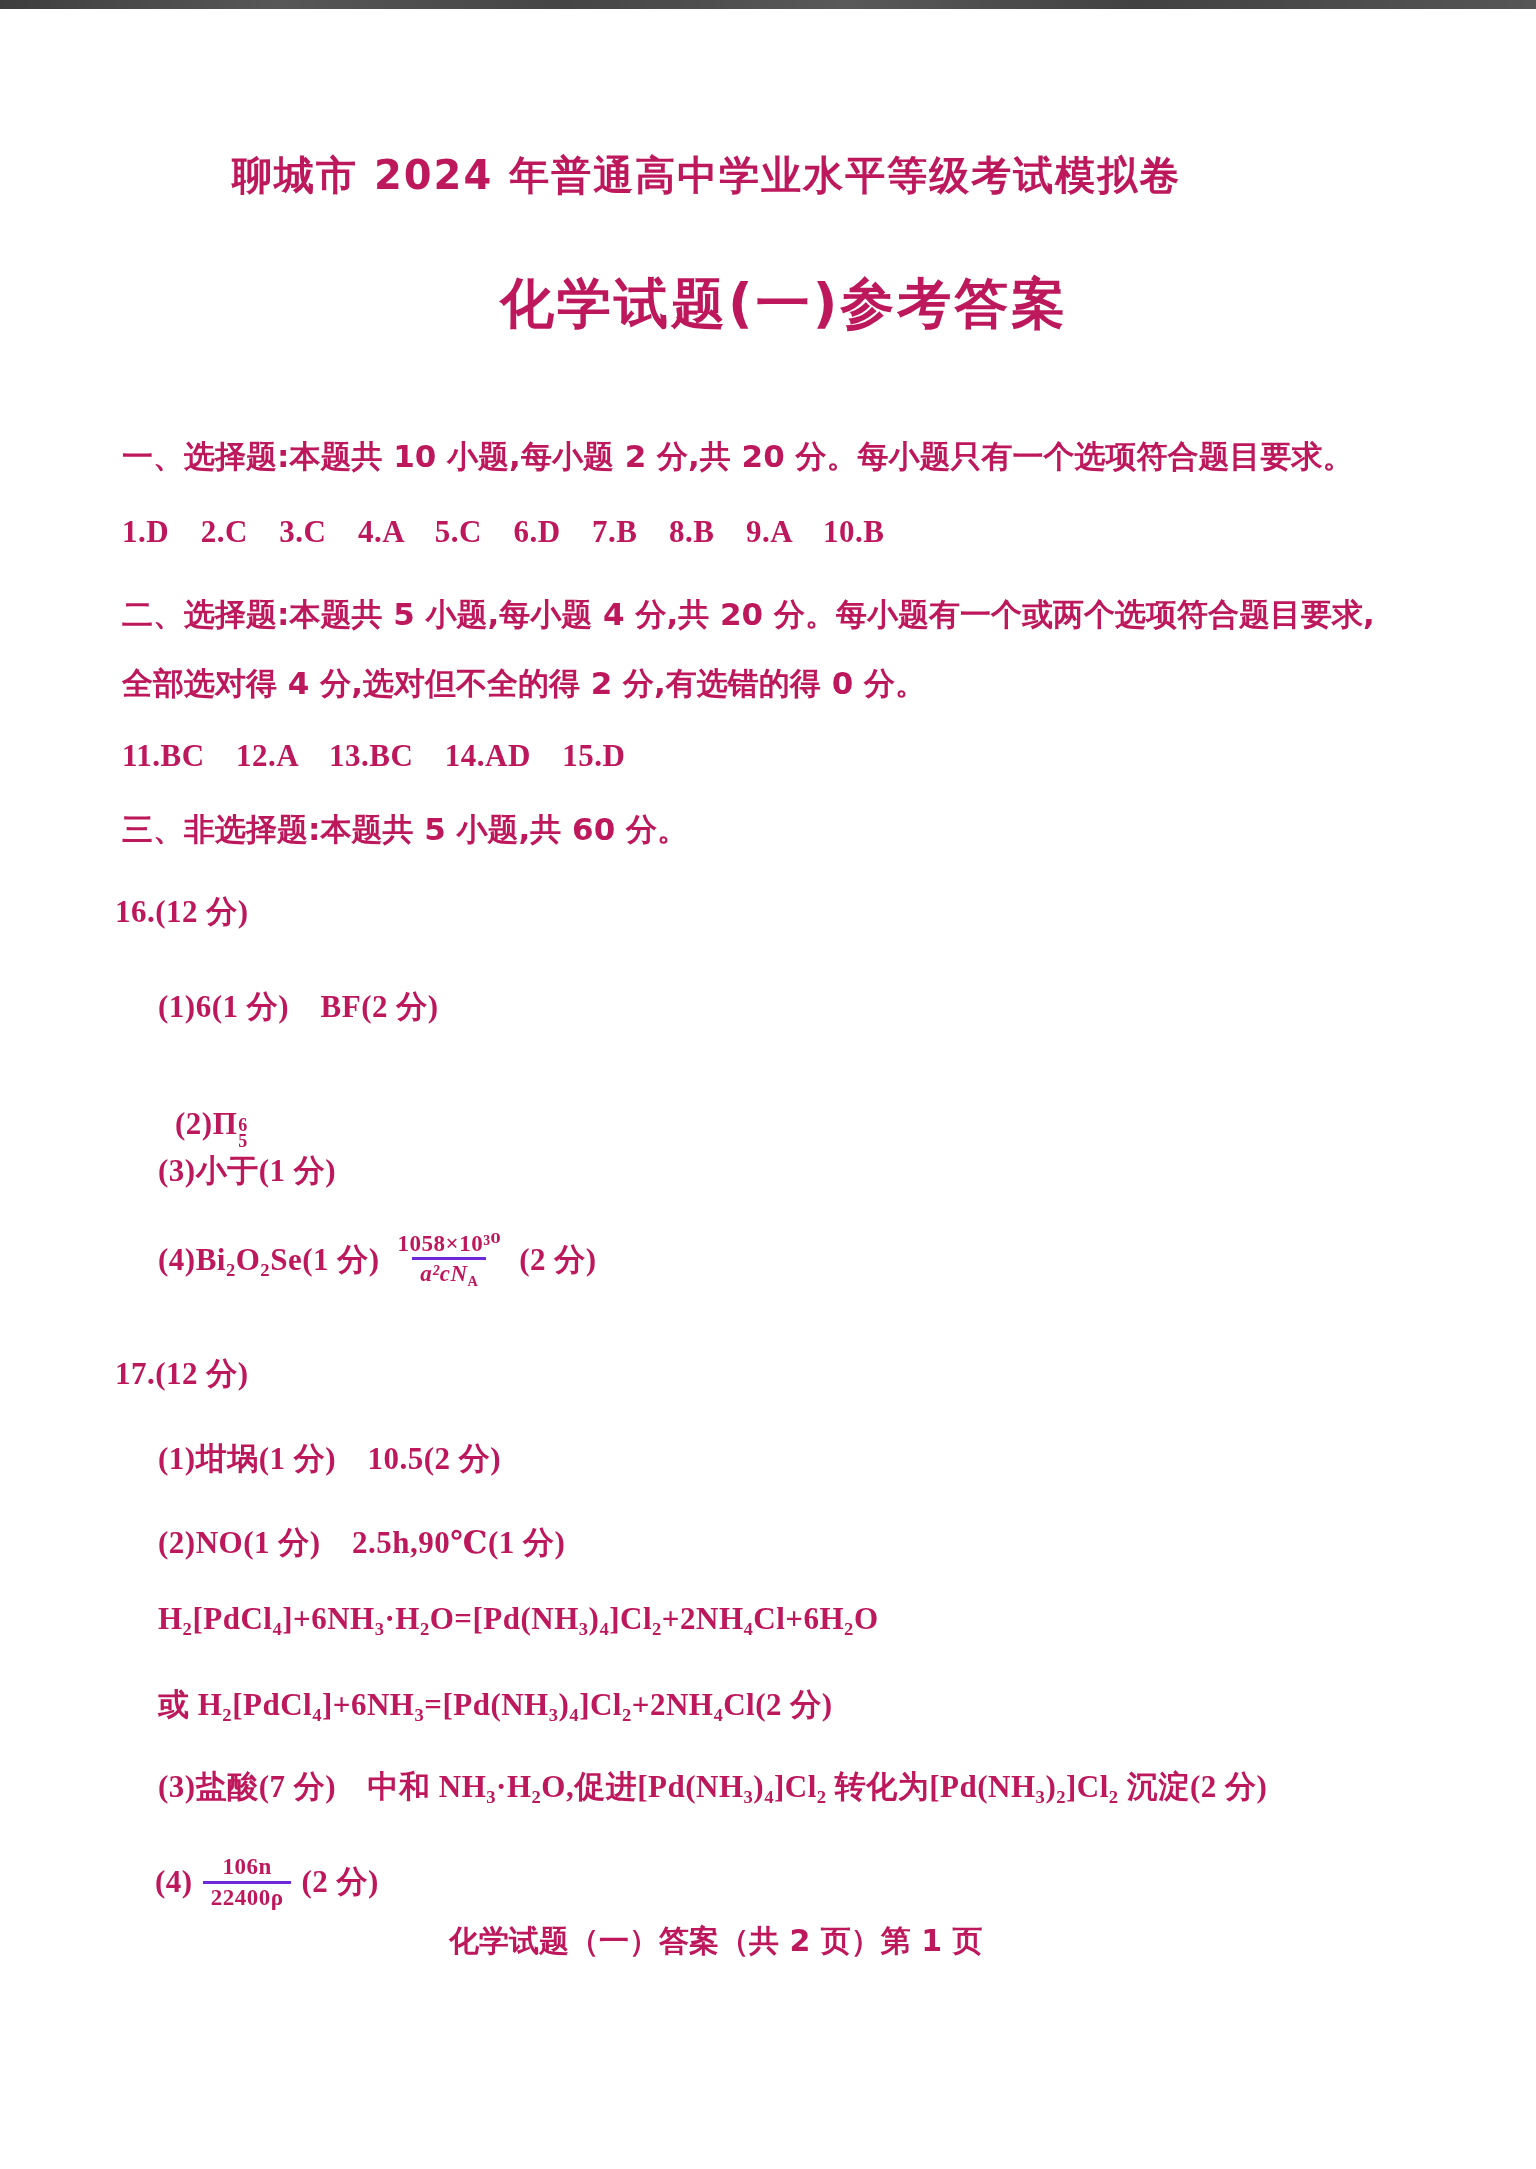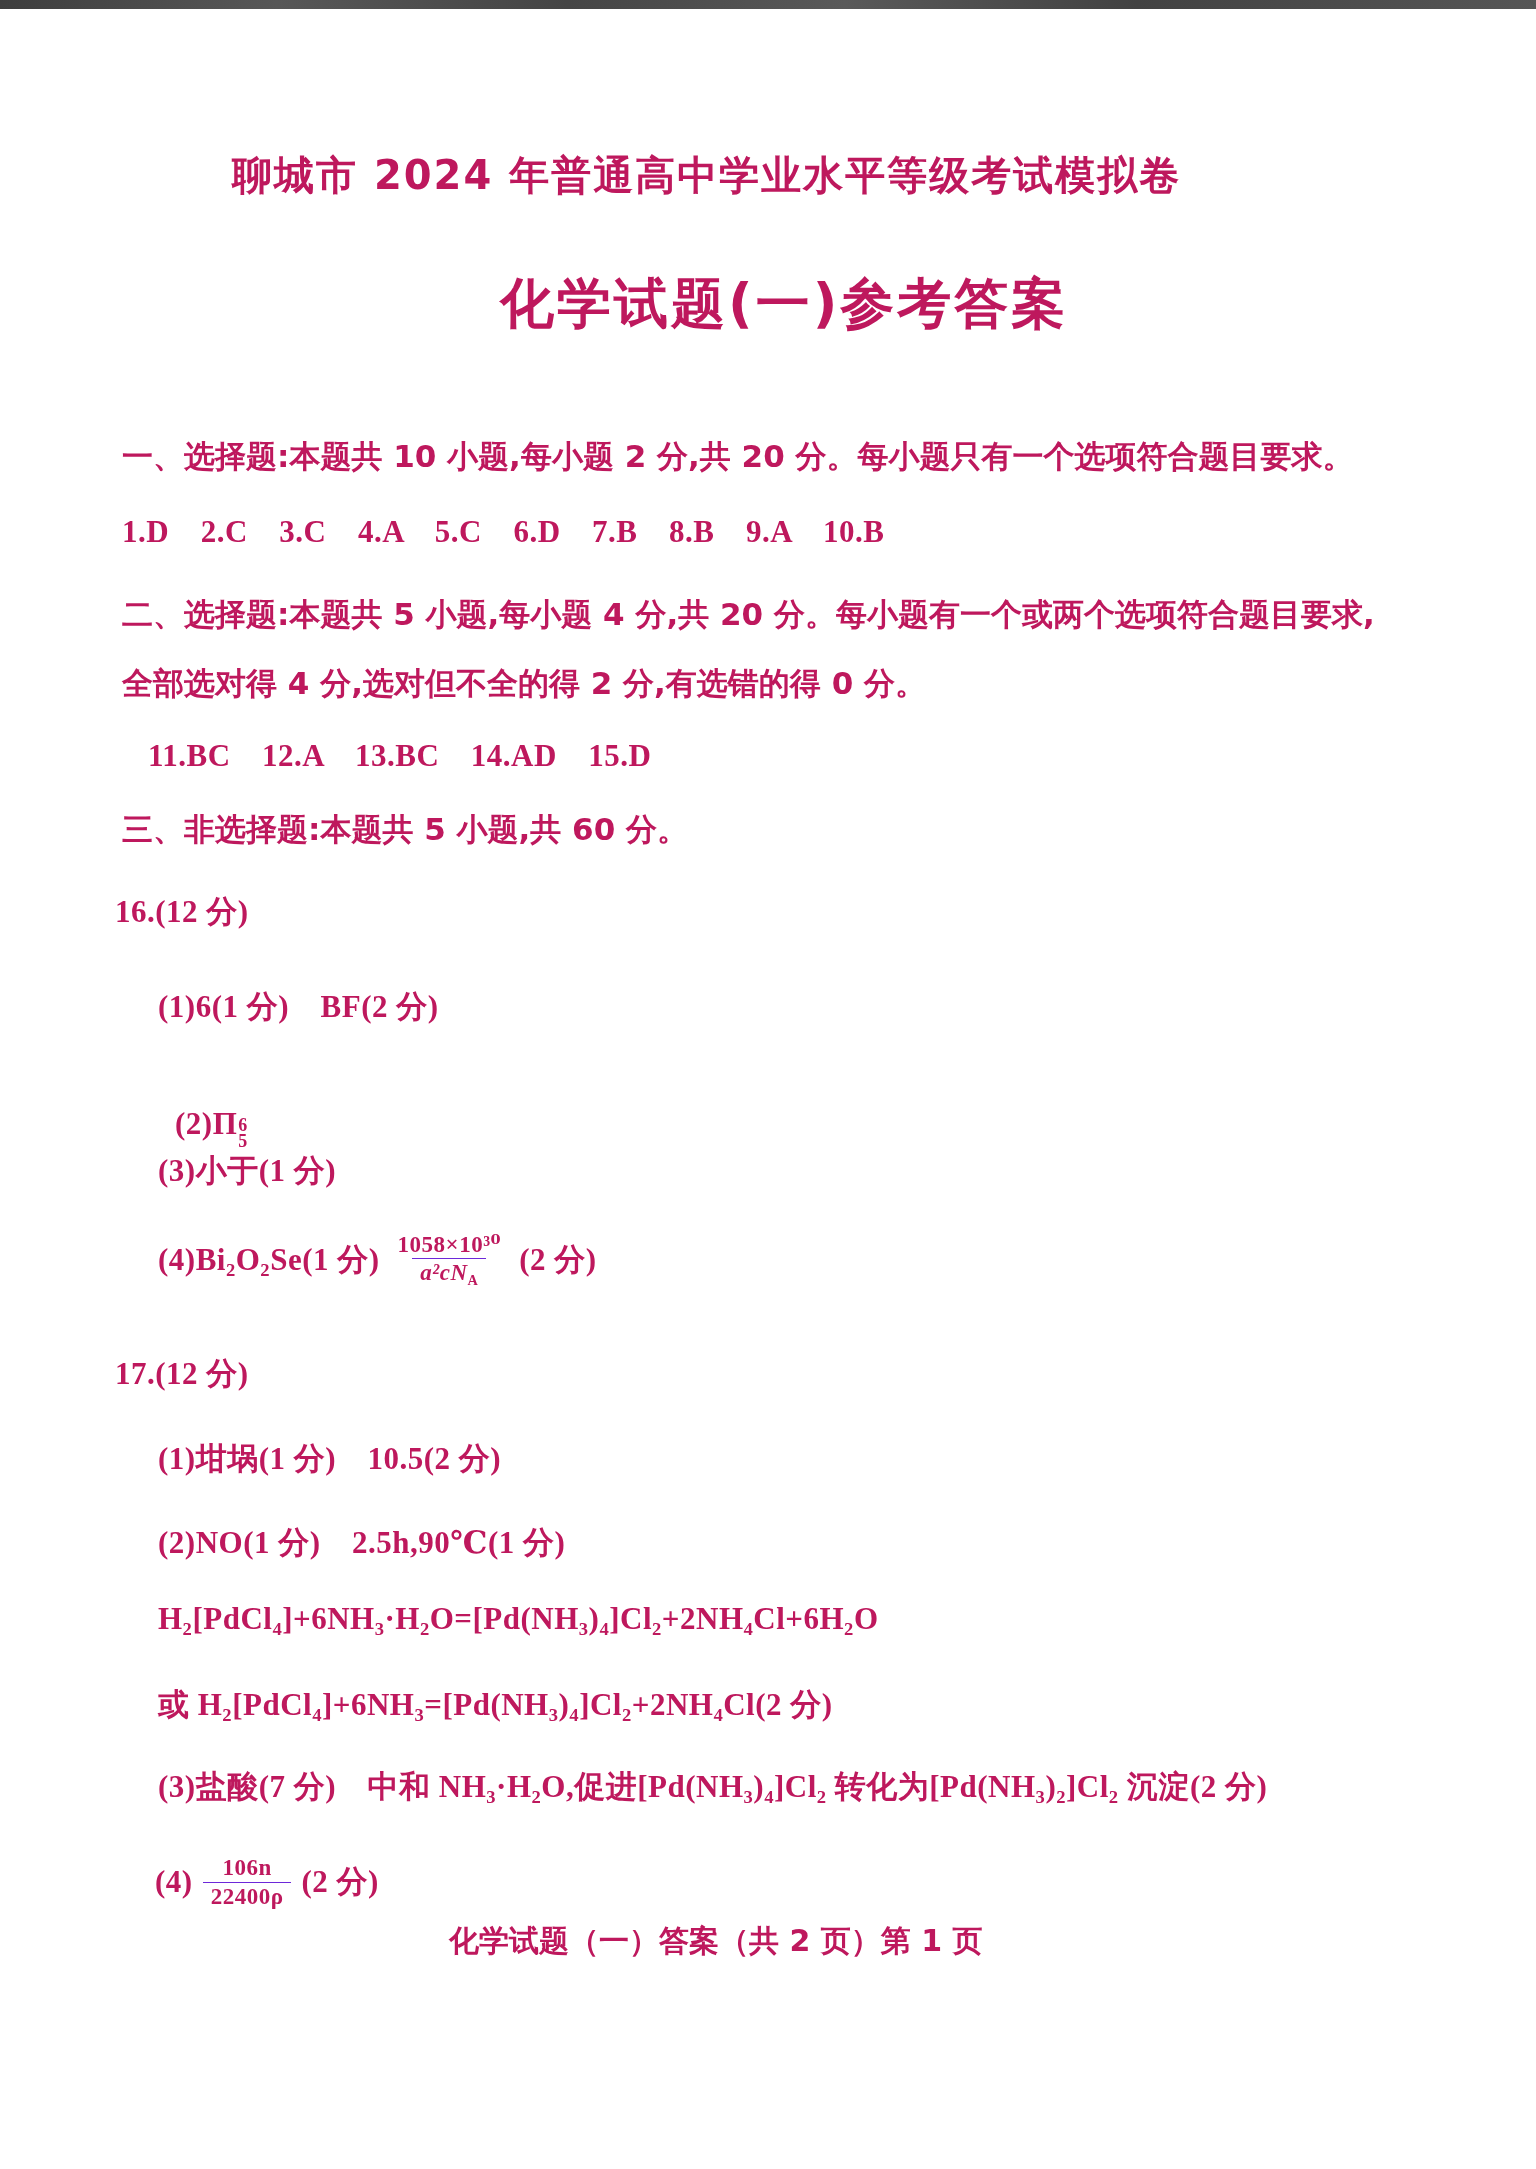--- a/index.html
+++ b/index.html
@@ -27,21 +27,21 @@
   .heiti{font-family:"DejaVu Sans","Liberation Sans",sans-serif;letter-spacing:0;}
   .title{font-size:40px;letter-spacing:2px;}
   .subtitle{font-size:54px;letter-spacing:3px;}
   .footer{font-size:30px;}
   
   .supsub{display:inline-block;vertical-align:-0.42em;line-height:1;margin-left:1px;margin-right:2px;}
   .supsub span{display:block;font-size:18px;line-height:0.85;text-align:left;}
   
   .frac{display:inline-flex;flex-direction:column;align-items:center;vertical-align:middle;margin:0 10px;}
   .frac .num,.frac .den{padding:0 8px;font-size:23px;line-height:1.2;white-space:pre;}
-  .frac .den{border-top:1px solid #6d28d9;}
+  .frac .den{border-top:3px solid #6d28d9;}
   .it{font-style:italic;}
   .ssub{font-size:0.62em;vertical-align:-0.35em;}
   .fracline{display:flex;align-items:center;}
 </style>
 </head>
 <body>
 
 <div class="page">
 
   <div class="scanstrip"></div>
@@ -51,21 +51,21 @@
   <div class="line heiti subtitle" style="top:270px;left:500px;">化学试题(一)参考答案</div>
 
   <div class="line heiti" style="top:437px;left:122px;">一、选择题:本题共 10 小题,每小题 2 分,共 20 分。每小题只有一个选项符合题目要求。</div>
 
   <div class="line" style="top:513px;left:122px;">1.D　2.C　3.C　4.A　5.C　6.D　7.B　8.B　9.A　10.B</div>
 
   <div class="line heiti" style="top:595px;left:122px;">二、选择题:本题共 5 小题,每小题 4 分,共 20 分。每小题有一个或两个选项符合题目要求,</div>
 
   <div class="line heiti" style="top:664px;left:122px;">全部选对得 4 分,选对但不全的得 2 分,有选错的得 0 分。</div>
 
-  <div class="line" style="top:737px;left:122px;margin-left:26px;">11.BC　12.A　13.BC　14.AD　15.D</div>
+  <div class="line" style="top:737px;left:122px;">11.BC　12.A　13.BC　14.AD　15.D</div>
 
   <div class="line heiti" style="top:810px;left:122px;">三、非选择题:本题共 5 小题,共 60 分。</div>
 
   <div class="line" style="top:893px;left:115px;">16.(12 分)</div>
 
   <div class="line" style="top:988px;left:158px;">(1)6(1 分)　BF(2 分)</div>
 
   <div class="line" style="top:1066px;left:142px;">
     <span>(2)</span><span>Π</span><span class="supsub"><span>6</span><span>5</span></span>
   </div>

